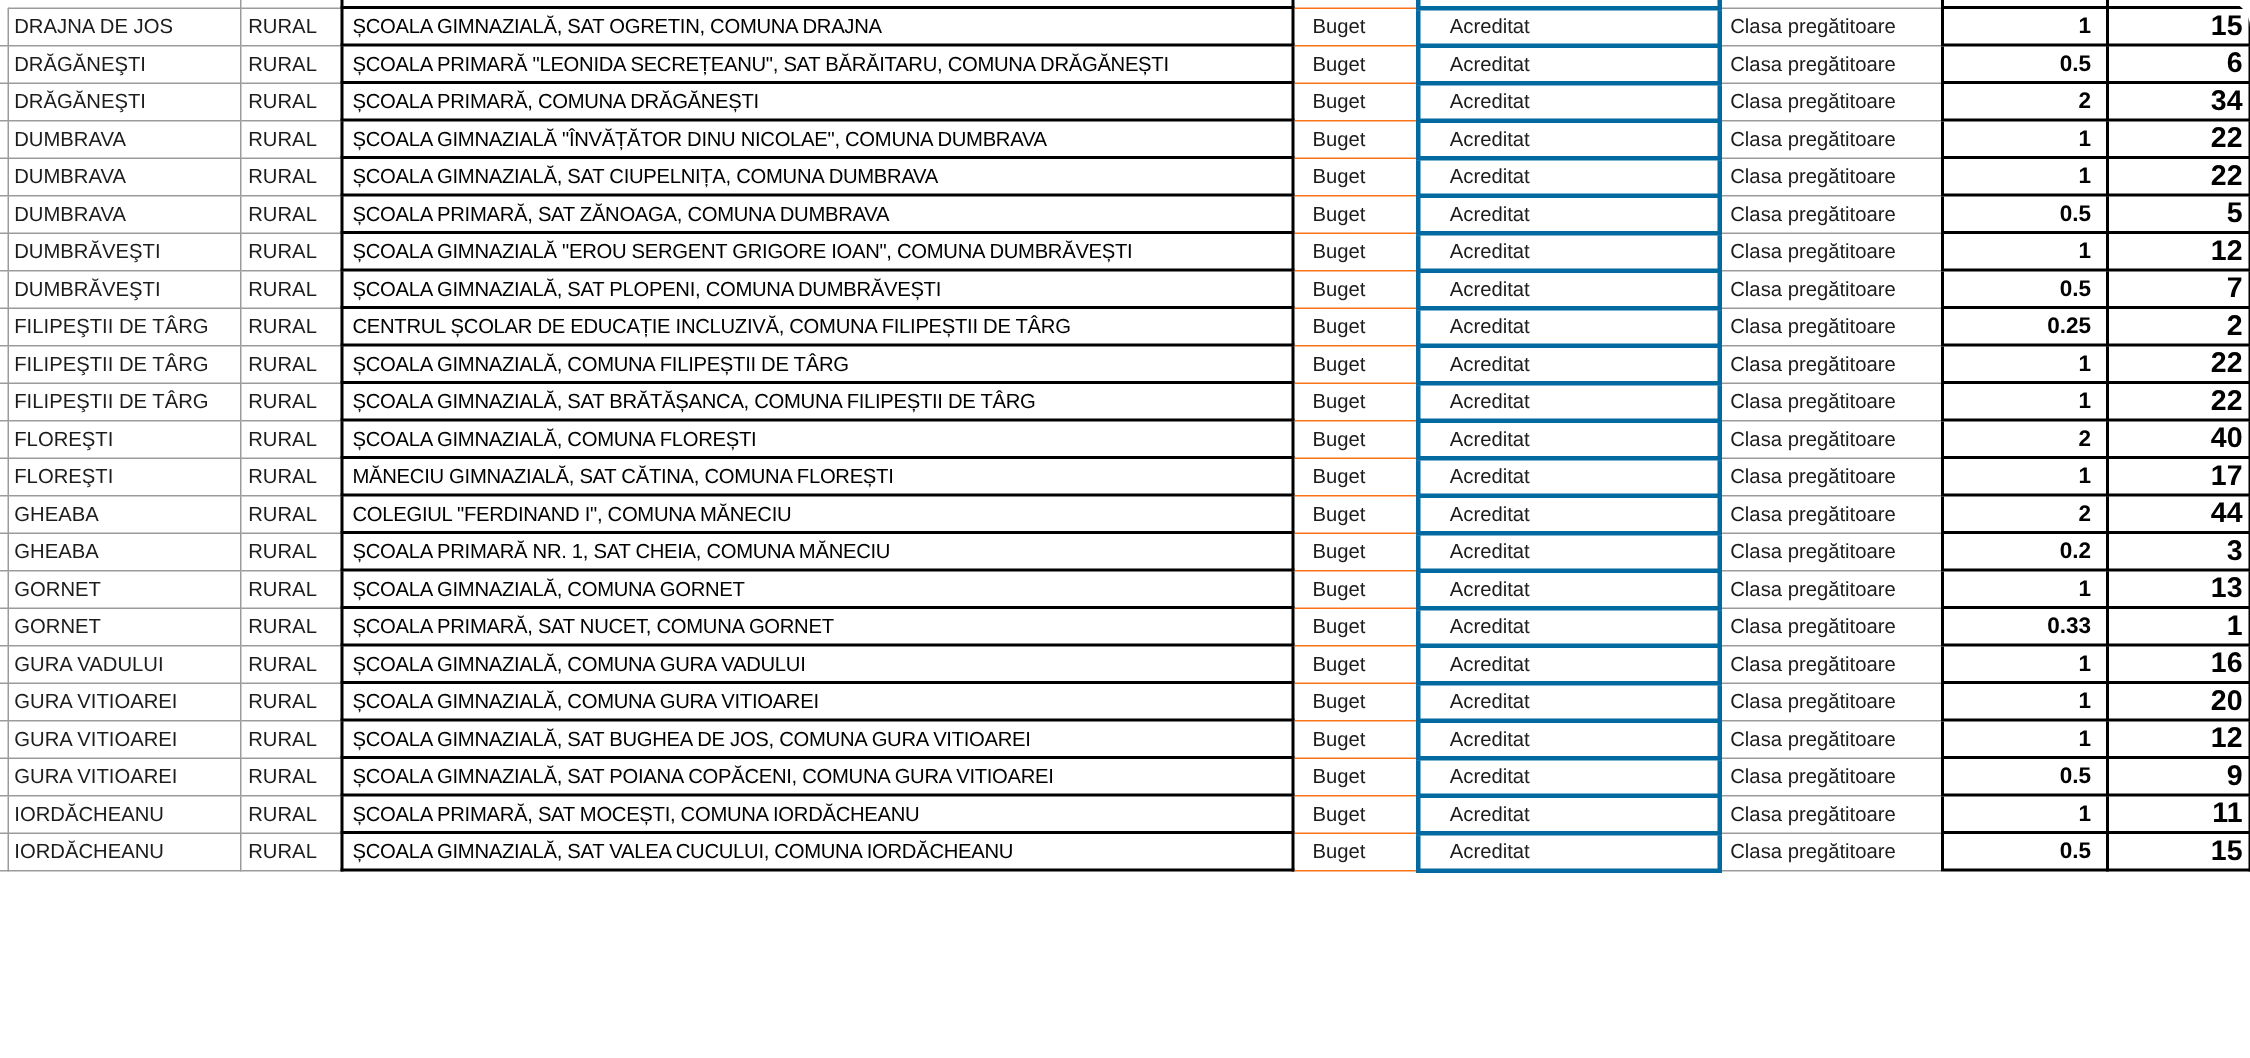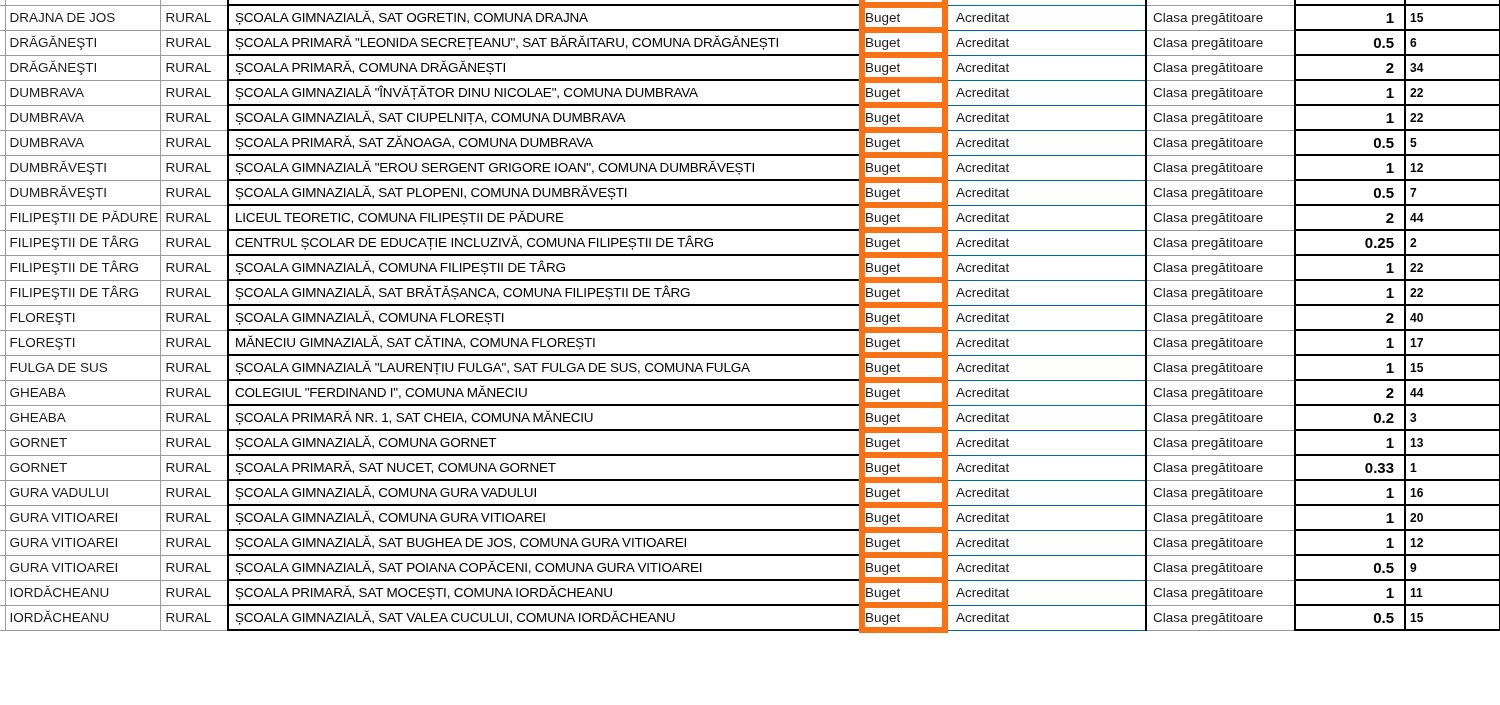--- a/index.html
+++ b/index.html
@@ -2,20 +2,21 @@
 <html><head>
 <meta charset="utf-8">
 <style>
   html,body{margin:0;padding:0;background:#ffffff;}
   .sheet{
     position:relative;
     width:1500px;height:705px;
     overflow:hidden;
     background:#ffffff;
     font-family:"Liberation Sans","DejaVu Sans",sans-serif;
+    border-radius:18px;
   }
   table.grid{
     border-collapse:collapse;
     table-layout:fixed;
     width:1500px;
   }
   td{
     padding:0 4px;
     vertical-align:middle;
     white-space:nowrap;
@@ -24,22 +25,22 @@
     color:#1c1c1c;
     height:23px;
     box-sizing:border-box;
   }
   tr.data-row{height:25px;}
   tr.sliver-top td{height:5px;border-top:none !important;padding:0;}
   
   td.c-cut{border:1px solid #9b9b9b;border-left:none;}
   td.c-loc{border:1px solid #9b9b9b;padding-left:4px;}
   td.c-env{border:1px solid #9b9b9b;padding-left:5px;}
-  td.c-bug{border:6px solid #f97316;padding-left:0;}
-  td.c-acr{border:1px solid #0369a1;padding-left:8px;}
+  td.c-bug{border:1px solid #f97316;padding-left:12px;}
+  td.c-acr{border:3px solid #0369a1;padding-left:20px;}
   
   td.c-cls{
     border-top:1px solid #9b9b9b;border-bottom:1px solid #9b9b9b;
     border-left:2px solid #000;border-right:2px solid #000;
     padding-left:6px;
     margin-left:14px;
   }
   
   td.c-sch{
     border:2px solid #000;
@@ -48,21 +49,21 @@
   }
   td.c-n1{
     border:2px solid #000;
     font-weight:bold;color:#000;
     text-align:right;font-size:15px;
     padding-right:10px;
   }
   td.c-n2{
     border:2px solid #000;
     font-weight:bold;color:#000;
-    text-align:left;font-size:12px;
+    text-align:right;font-size:19px;
     padding-right:4px;
   }
 </style>
 </head>
 <body>
 
 <div class="sheet">
   <table class="grid">
     <colgroup>
       <col style="width:5px">
@@ -170,31 +171,20 @@
           <td class="c-env">RURAL</td>
           <td class="c-sch">ȘCOALA GIMNAZIALĂ, SAT PLOPENI, COMUNA DUMBRĂVEȘTI</td>
           <td class="c-bug">Buget</td>
           <td class="c-acr">Acreditat</td>
           <td class="c-cls">Clasa pregătitoare</td>
           <td class="c-n1">0.5</td>
           <td class="c-n2">7</td>
         </tr>
         <tr class="data-row">
           <td class="c-cut"></td>
-          <td class="c-loc">FILIPEŞTII DE PĂDURE</td>
-          <td class="c-env">RURAL</td>
-          <td class="c-sch">LICEUL TEORETIC, COMUNA FILIPEȘTII DE PĂDURE</td>
-          <td class="c-bug">Buget</td>
-          <td class="c-acr">Acreditat</td>
-          <td class="c-cls">Clasa pregătitoare</td>
-          <td class="c-n1">2</td>
-          <td class="c-n2">44</td>
-        </tr>
-        <tr class="data-row">
-          <td class="c-cut"></td>
           <td class="c-loc">FILIPEŞTII DE TÂRG</td>
           <td class="c-env">RURAL</td>
           <td class="c-sch">CENTRUL ȘCOLAR DE EDUCAȚIE INCLUZIVĂ, COMUNA FILIPEȘTII DE TÂRG</td>
           <td class="c-bug">Buget</td>
           <td class="c-acr">Acreditat</td>
           <td class="c-cls">Clasa pregătitoare</td>
           <td class="c-n1">0.25</td>
           <td class="c-n2">2</td>
         </tr>
         <tr class="data-row">
@@ -233,31 +223,20 @@
         <tr class="data-row">
           <td class="c-cut"></td>
           <td class="c-loc">FLOREŞTI</td>
           <td class="c-env">RURAL</td>
           <td class="c-sch">MĂNECIU GIMNAZIALĂ, SAT CĂTINA, COMUNA FLOREȘTI</td>
           <td class="c-bug">Buget</td>
           <td class="c-acr">Acreditat</td>
           <td class="c-cls">Clasa pregătitoare</td>
           <td class="c-n1">1</td>
           <td class="c-n2">17</td>
-        </tr>
-        <tr class="data-row">
-          <td class="c-cut"></td>
-          <td class="c-loc">FULGA DE SUS</td>
-          <td class="c-env">RURAL</td>
-          <td class="c-sch">ȘCOALA GIMNAZIALĂ "LAURENȚIU FULGA", SAT FULGA DE SUS, COMUNA FULGA</td>
-          <td class="c-bug">Buget</td>
-          <td class="c-acr">Acreditat</td>
-          <td class="c-cls">Clasa pregătitoare</td>
-          <td class="c-n1">1</td>
-          <td class="c-n2">15</td>
         </tr>
         <tr class="data-row">
           <td class="c-cut"></td>
           <td class="c-loc">GHEABA</td>
           <td class="c-env">RURAL</td>
           <td class="c-sch">COLEGIUL "FERDINAND I", COMUNA MĂNECIU</td>
           <td class="c-bug">Buget</td>
           <td class="c-acr">Acreditat</td>
           <td class="c-cls">Clasa pregătitoare</td>
           <td class="c-n1">2</td>

